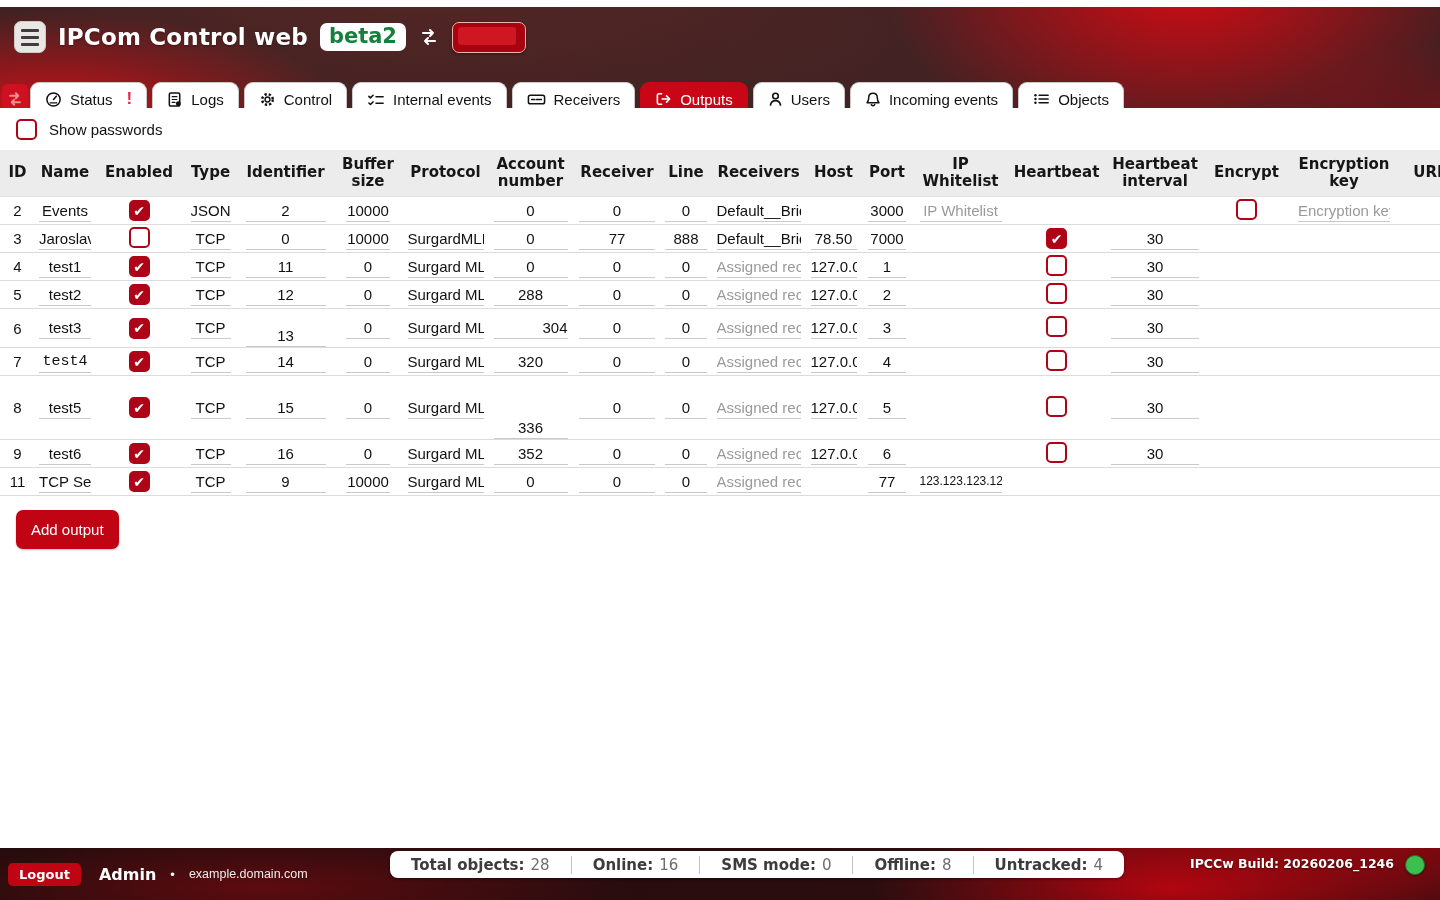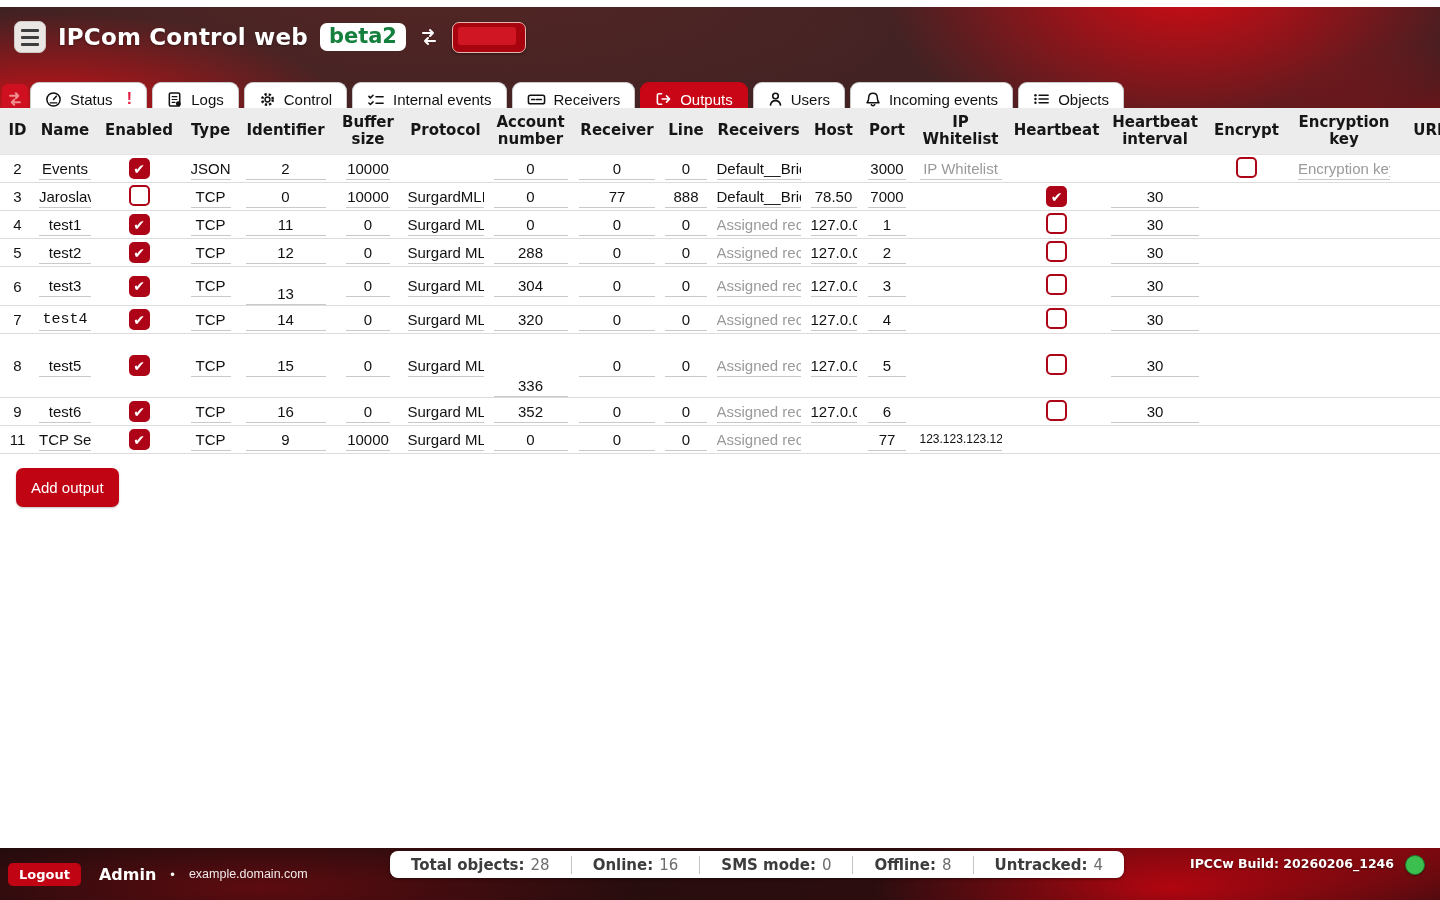--- a/index.html
+++ b/index.html
@@ -207,20 +207,24 @@
               <circle cx="2.6" cy="11" r="1.3" fill="currentColor"></circle>
               <path d="M6.5 3H16M6.5 7H16M6.5 11H16" stroke="currentColor" stroke-width="1.7" stroke-linecap="round"></path>
             </svg>
           </span>
           <span>Objects</span>
         </div>
       </div>
   </div>
 
   <div class="content">
+    <div class="showpass">
+      <span class="cb"></span>
+      <span>Show passwords</span>
+    </div>
 
     <table class="grid">
       <colgroup>
         <col style="width:35px">
           <col style="width:60px">
           <col style="width:88px">
           <col style="width:55px">
         <col style="width:95px">
           <col style="width:70px">
           <col style="width:85px">
@@ -346,21 +350,21 @@
             <td></td>
           </tr>
           <tr>
             <td>6</td>
             <td><input type="text" value="test3" style="width: 52px;"></td>
             <td><span class="cb checked"></span></td>
             <td><input type="text" value="TCP" style="width: 40px;"></td>
             <td><input type="text" value="13" style="width: 80px; margin-top: 16px;"></td>
             <td><input type="text" value="0" style="width: 44px;"></td>
             <td><input type="text" value="Surgard MLR2000" style="width: 76px;"></td>
-            <td><input type="text" value="304" style="width: 74px;"></td>
+            <td><input type="text" value="304" style="width: 74px; text-align: right;"></td>
             <td><input type="text" value="0" style="width: 76px;"></td>
             <td><input type="text" value="0" style="width: 42px;"></td>
             <td><input type="text" placeholder="Assigned receivers" style="width: 84px;"></td>
             <td><input type="text" value="127.0.0.1" style="width: 46px;"></td>
             <td><input type="text" value="3" style="width: 38px;"></td>
             <td></td>
             <td><span class="cb"></span></td>
             <td><input type="text" value="30" style="width: 88px;"></td>
             <td></td>
             <td></td>

